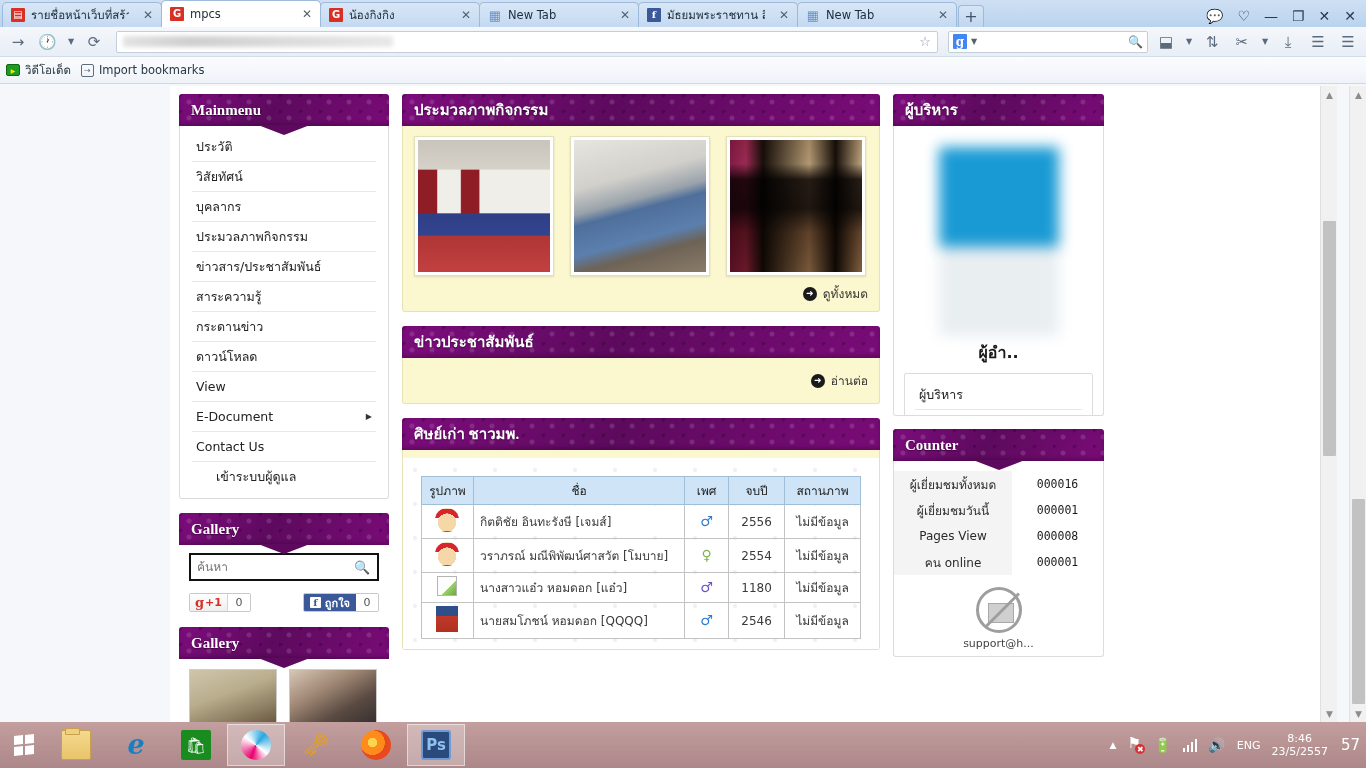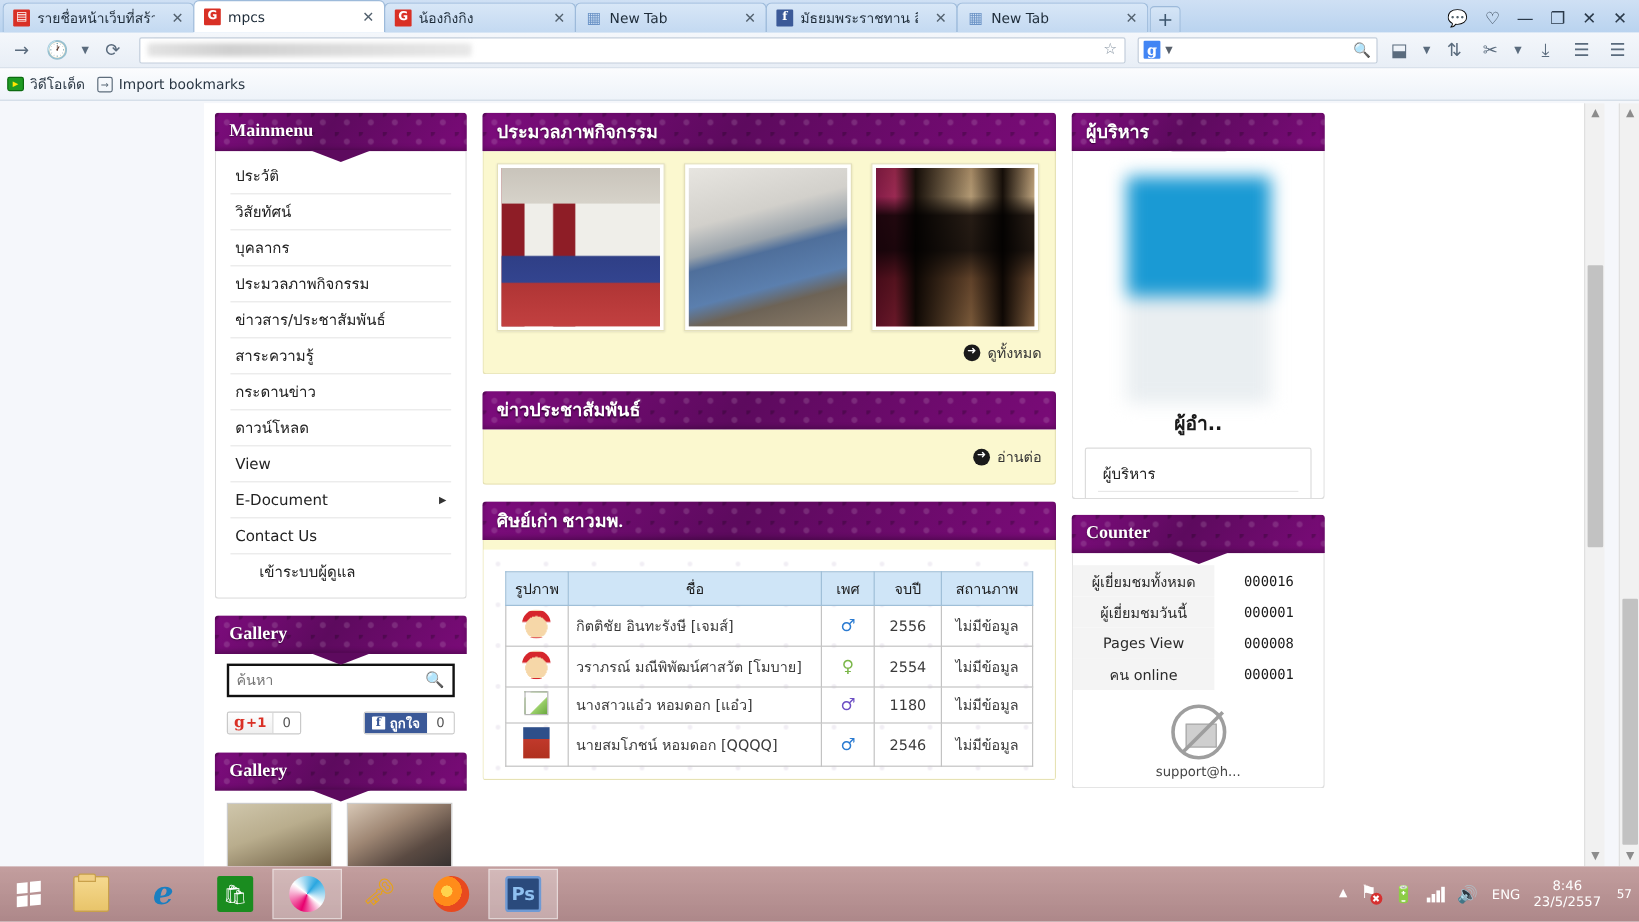--- a/index.html
+++ b/index.html
@@ -464,21 +464,21 @@
   .flag-ic { position: relative; width: 16px; height: 16px; }
   .flag-ic::before {
     content: "⚑"; font-size: 15px; color: #fff; position: absolute; left: 0; top: -3px;
   }
   .flag-ic::after {
     content: "✖"; font-size: 8px; color: #fff; background: #d63030;
     border-radius: 50%; width: 10px; height: 10px; position: absolute;
     right: -2px; bottom: -1px; display: flex; align-items: center; justify-content: center;
   }
   .clock { text-align: center; line-height: 13px; font-size: 11px; color: #fff; }
-  .sec-badge { color: #fff; font-size: 10px; padding-left: 2px; }
+  .sec-badge { color: #fff; font-size: 15px; padding-left: 2px; }
   .bars { display: flex; align-items: flex-end; gap: 1.5px; height: 14px; }
   .bars i { width: 2.5px; background: #fff; display: block; }
 </style>
 </head>
 <body>
 
 <div class="browser">
 
   <div class="tabstrip">
     <div class="tab" style="width:160px">

